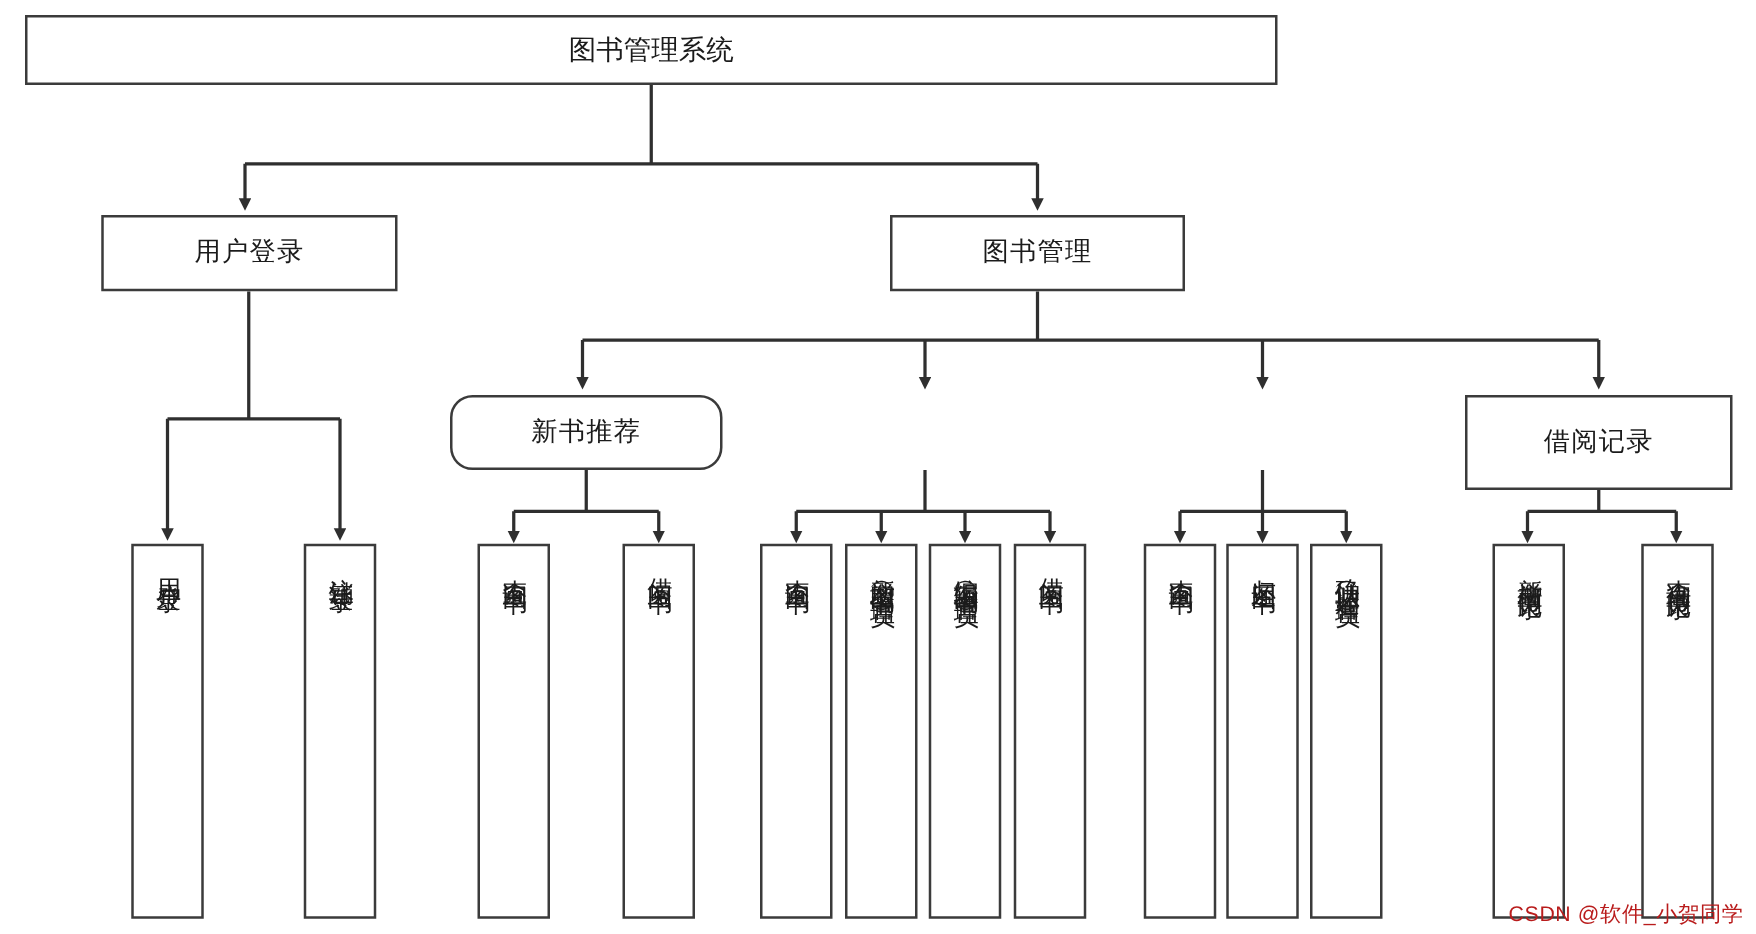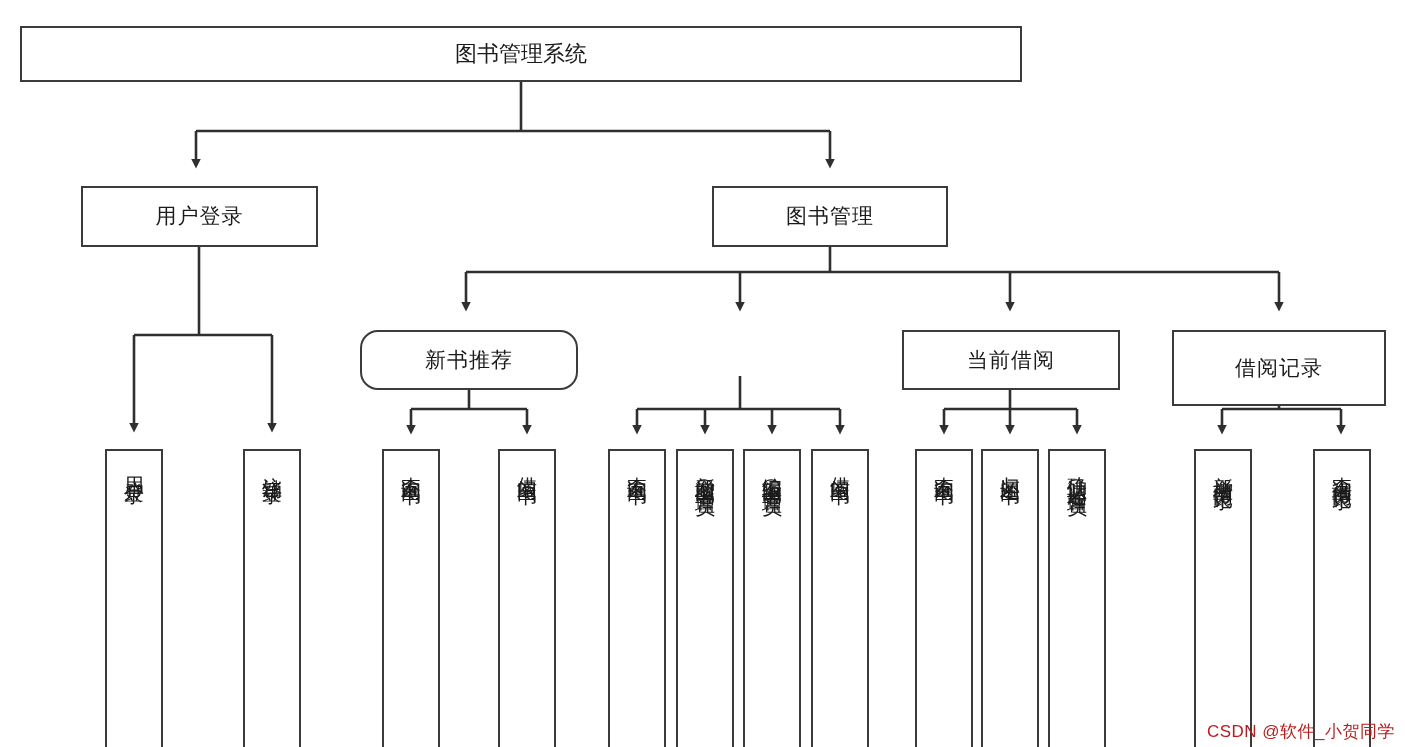--- a/index.html
+++ b/index.html
@@ -28,21 +28,20 @@
   .node {
     position: absolute;
     box-sizing: border-box;
     border: 2.5px solid #3b3b3b;
     background: #ffffff;
     display: flex;
     align-items: center;
     justify-content: center;
     color: #1b1b1b;
     text-align: center;
-    margin-top: 14px;
   }
   .node.h {
     font-size: 21px;
     letter-spacing: 1px;
     line-height: 1.15;
   }
   .node.root {
     font-size: 22px;
   }
   .node.leaf {
@@ -123,21 +122,20 @@
       <path d="M1341,409 L1341,426" marker-end="url(#arrow)"></path>
     </g>
   </svg>
 
   <div class="node root" style="left:20px; top:12px; width:1002px; height:56px;">图书管理系统</div>
 
   <div class="node h" style="left:81px; top:172px; width:237px; height:61px;">用户登录</div>
   <div class="node h" style="left:712px; top:172px; width:236px; height:61px;">图书管理</div>
 
   <div class="node h" style="left:360px; top:316px; width:218px; height:60px;border-radius:18px;">新书推荐</div>
-  <div class="node h" style="left:902px; top:316px; width:218px; height:60px;">当前借阅</div>
   <div class="node h" style="left:1172px; top:316px; width:214px; height:76px;">借阅记录</div>
 
   <div class="node leaf" style="left:105px; top:435px; width:58px; height:300px;">
     <span class="vtext">用户登录</span>
   </div>
   <div class="node leaf" style="left:243px; top:435px; width:58px; height:300px;">
     <span class="vtext">注销登录</span>
   </div>
 
   <div class="node leaf" style="left:382px; top:435px; width:58px; height:300px;">

